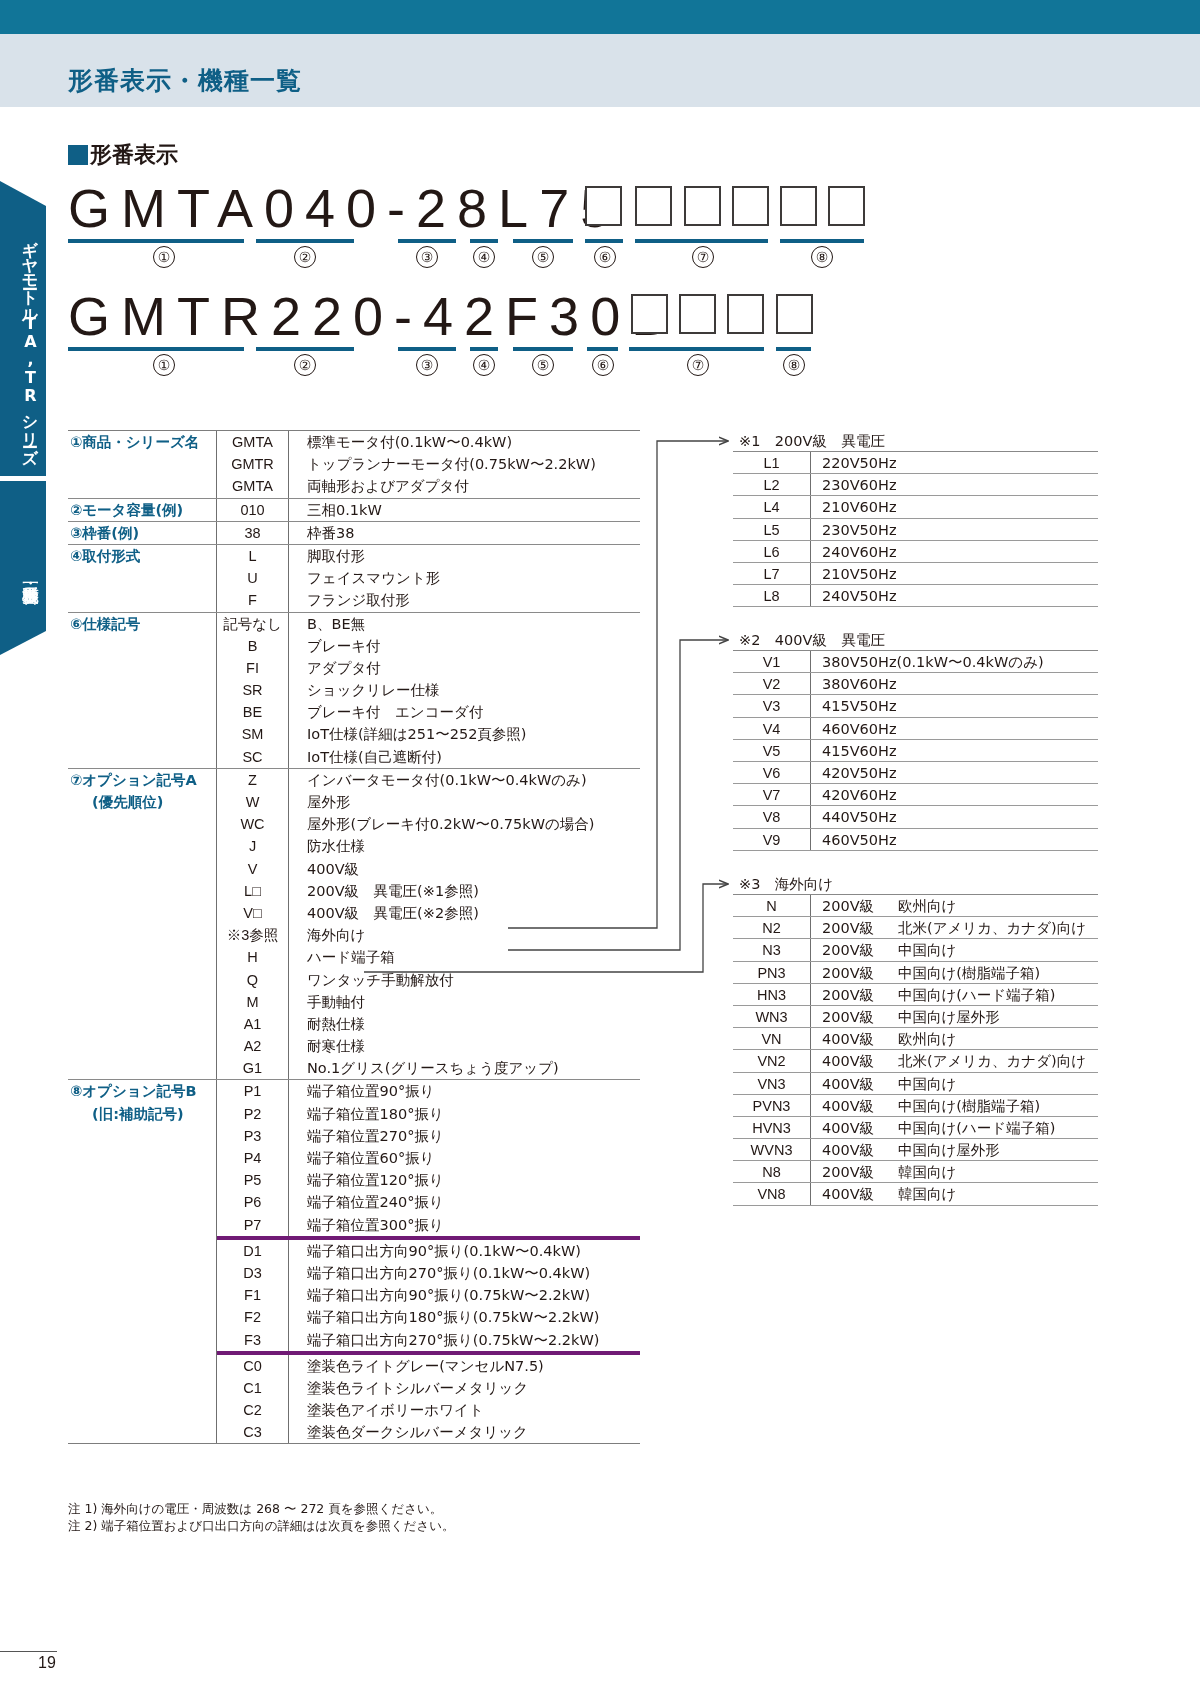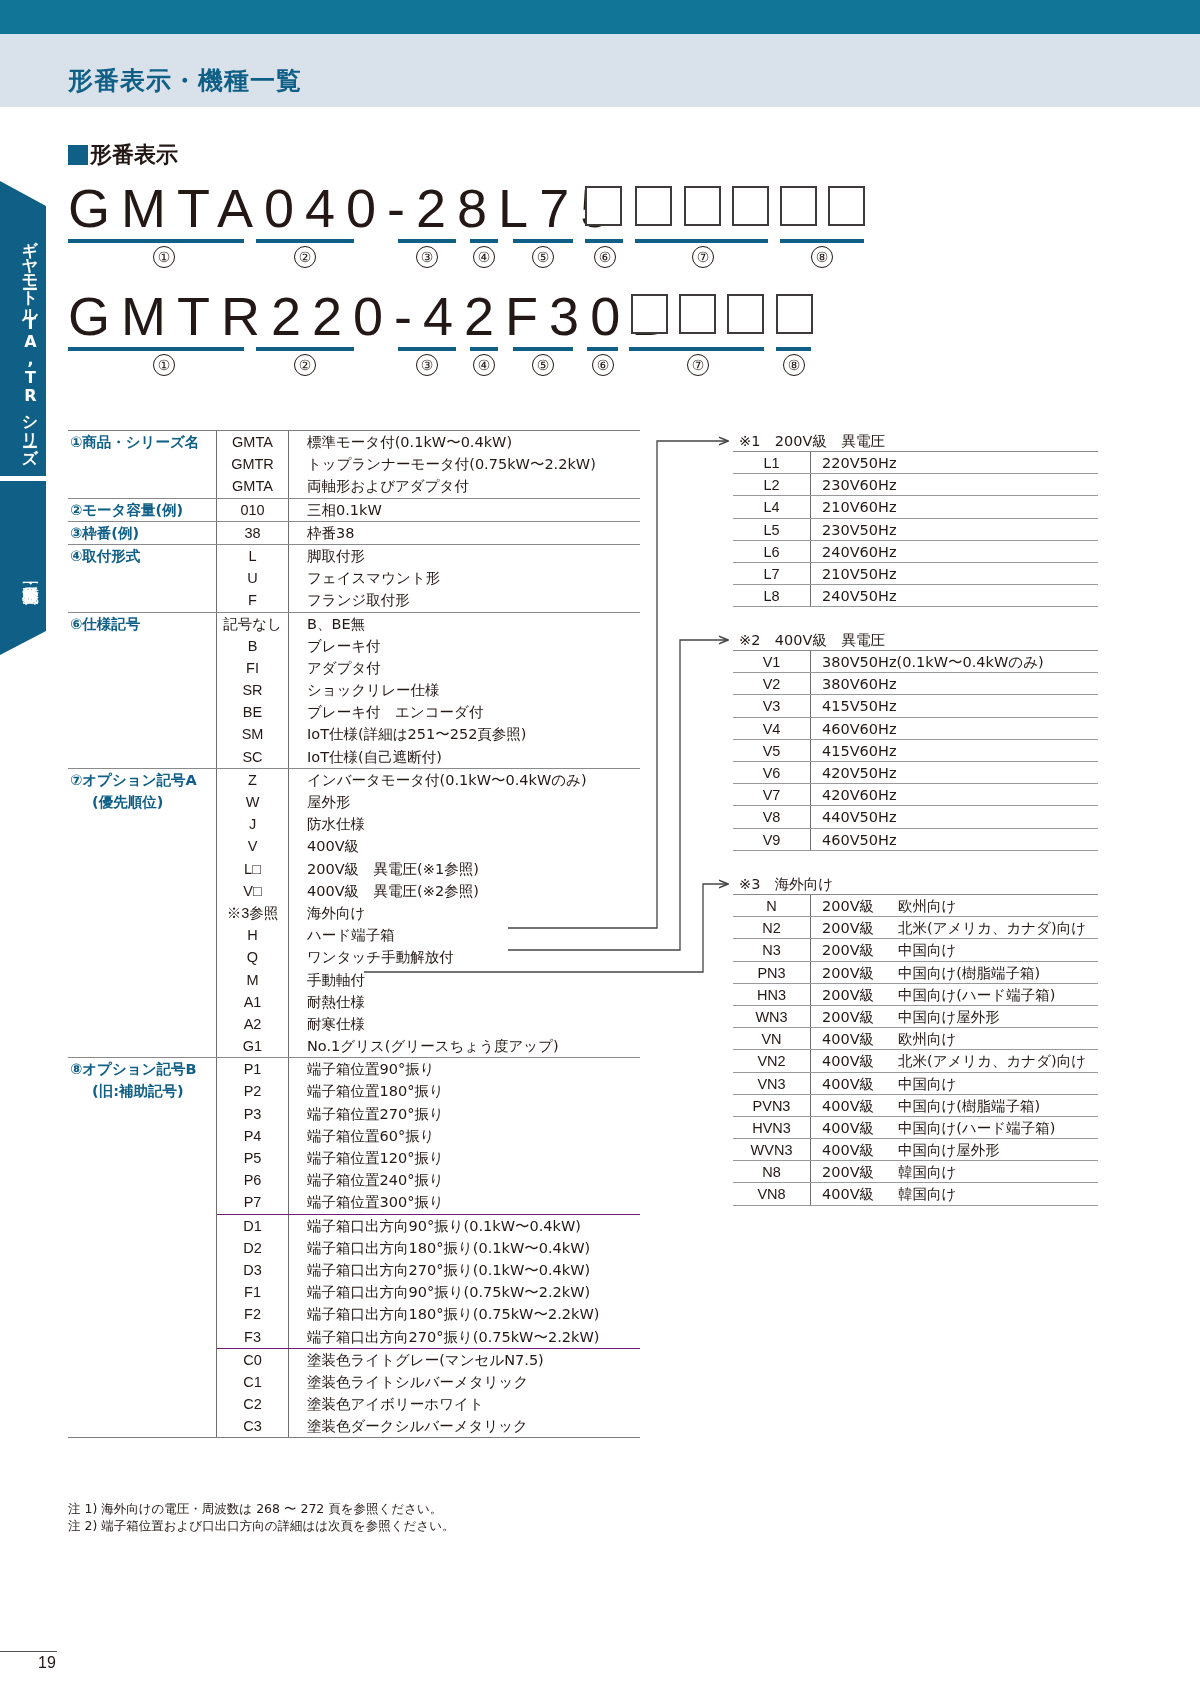--- a/index.html
+++ b/index.html
@@ -27,21 +27,21 @@
   .model .ul { position: absolute; top: 61px; height: 4px; background: #0f5f86; }
   .model .num { position: absolute; top: 68px; width: 22px; height: 22px; border: 1.2px solid #231815; border-radius: 50%; font-size: 14px; line-height: 20px; text-align: center; font-family: "Liberation Sans", sans-serif; }
 
   
   .main-table { position: absolute; left: 68px; top: 430px; width: 572px; border-top: 1.5px solid #7d7d7d; border-bottom: 1.5px solid #7d7d7d; }
   .grp { position: relative; border-bottom: 1px solid #8a8a8a; }
   .grp:last-child { border-bottom: none; }
   .grp .label { position: absolute; left: 2px; top: 0; width: 140px; color: #0f5f86; font-weight: bold; font-size: 14.5px; line-height: 22.2px; }
   .grp .label .sub { display: block; padding-left: 22px; }
   .grp-right { margin-left: 148px; border-left: 1.2px solid #6f6f6f; }
-  .subgrp { border-bottom: 1px solid #701a75; }
+  .subgrp { border-bottom: 4px solid #701a75; }
   .subgrp:last-child { border-bottom: none; }
   .row { display: flex; height: 22.2px; line-height: 22.2px; font-size: 14.5px; }
   .row .code { width: 72px; text-align: center; border-right: 1.2px solid #6f6f6f; font-family: "Liberation Sans", sans-serif; white-space: nowrap; }
   .row .desc { padding-left: 18px; white-space: nowrap; position: relative; flex: 1; }
 
   .notes { position: absolute; left: 68px; top: 1500px; font-size: 12.5px; line-height: 17px; color: #231815; }
 
   
   .rtable { position: absolute; left: 733px; width: 365px; }
   .rtable .rtitle { height: 22px; line-height: 22px; font-size: 14.5px; padding-left: 6px; border-bottom: 1.5px solid #888; white-space: nowrap; }
@@ -245,20 +245,24 @@
         <div class="subgrp">
           <div class="row">
             <div class="code">Z</div>
             <div class="desc"><span>インバータモータ付(0.1kW〜0.4kWのみ)</span></div>
           </div>
           <div class="row">
             <div class="code">W</div>
             <div class="desc"><span>屋外形</span></div>
           </div>
           <div class="row">
+            <div class="code">WC</div>
+            <div class="desc"><span>屋外形(ブレーキ付0.2kW〜0.75kWの場合)</span></div>
+          </div>
+          <div class="row">
             <div class="code">J</div>
             <div class="desc"><span>防水仕様</span></div>
           </div>
           <div class="row">
             <div class="code">V</div>
             <div class="desc"><span>400V級</span></div>
           </div>
           <div class="row">
             <div class="code">L□</div>
             <div class="desc"><span>200V級　異電圧(※1参照)</span></div>
@@ -331,24 +335,20 @@
           </div>
           <div class="row">
             <div class="code">P7</div>
             <div class="desc"><span>端子箱位置300°振り</span></div>
           </div>
         </div>
         <div class="subgrp">
           <div class="row">
             <div class="code">D1</div>
             <div class="desc"><span>端子箱口出方向90°振り(0.1kW〜0.4kW)</span></div>
-          </div>
-          <div class="row">
-            <div class="code">D2</div>
-            <div class="desc"><span>端子箱口出方向180°振り(0.1kW〜0.4kW)</span></div>
           </div>
           <div class="row">
             <div class="code">D3</div>
             <div class="desc"><span>端子箱口出方向270°振り(0.1kW〜0.4kW)</span></div>
           </div>
           <div class="row">
             <div class="code">F1</div>
             <div class="desc"><span>端子箱口出方向90°振り(0.75kW〜2.2kW)</span></div>
           </div>
           <div class="row">

